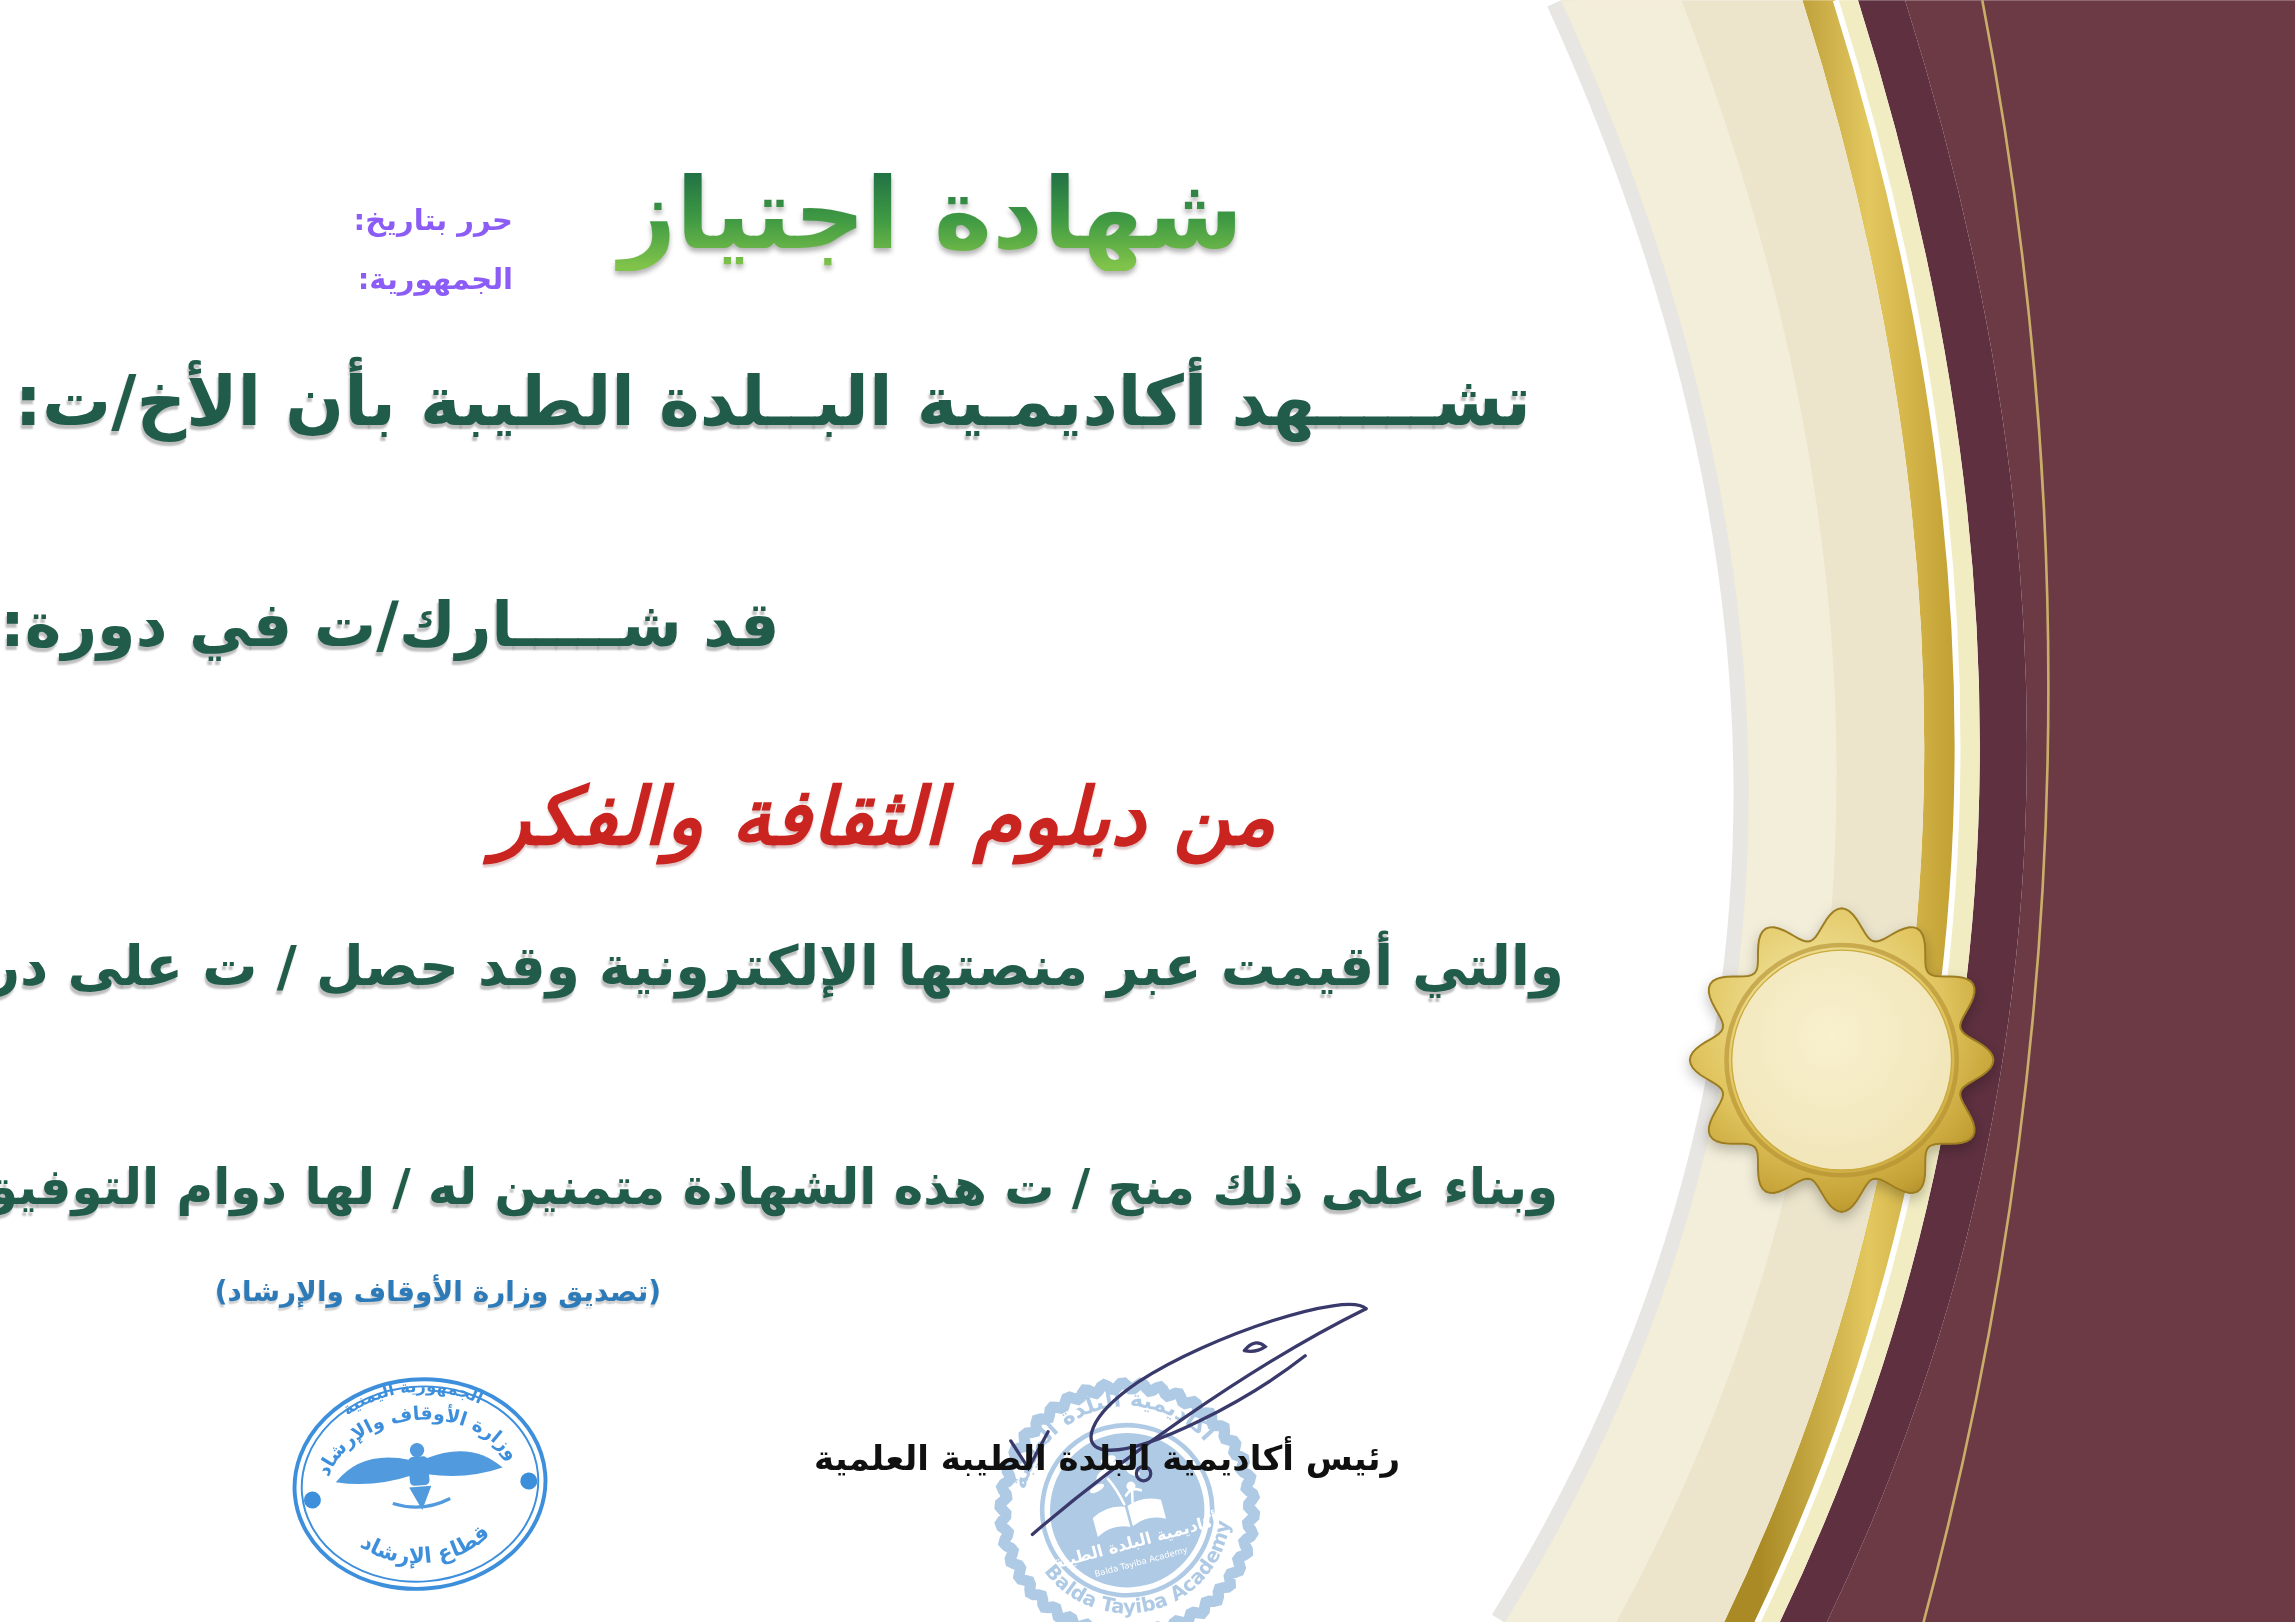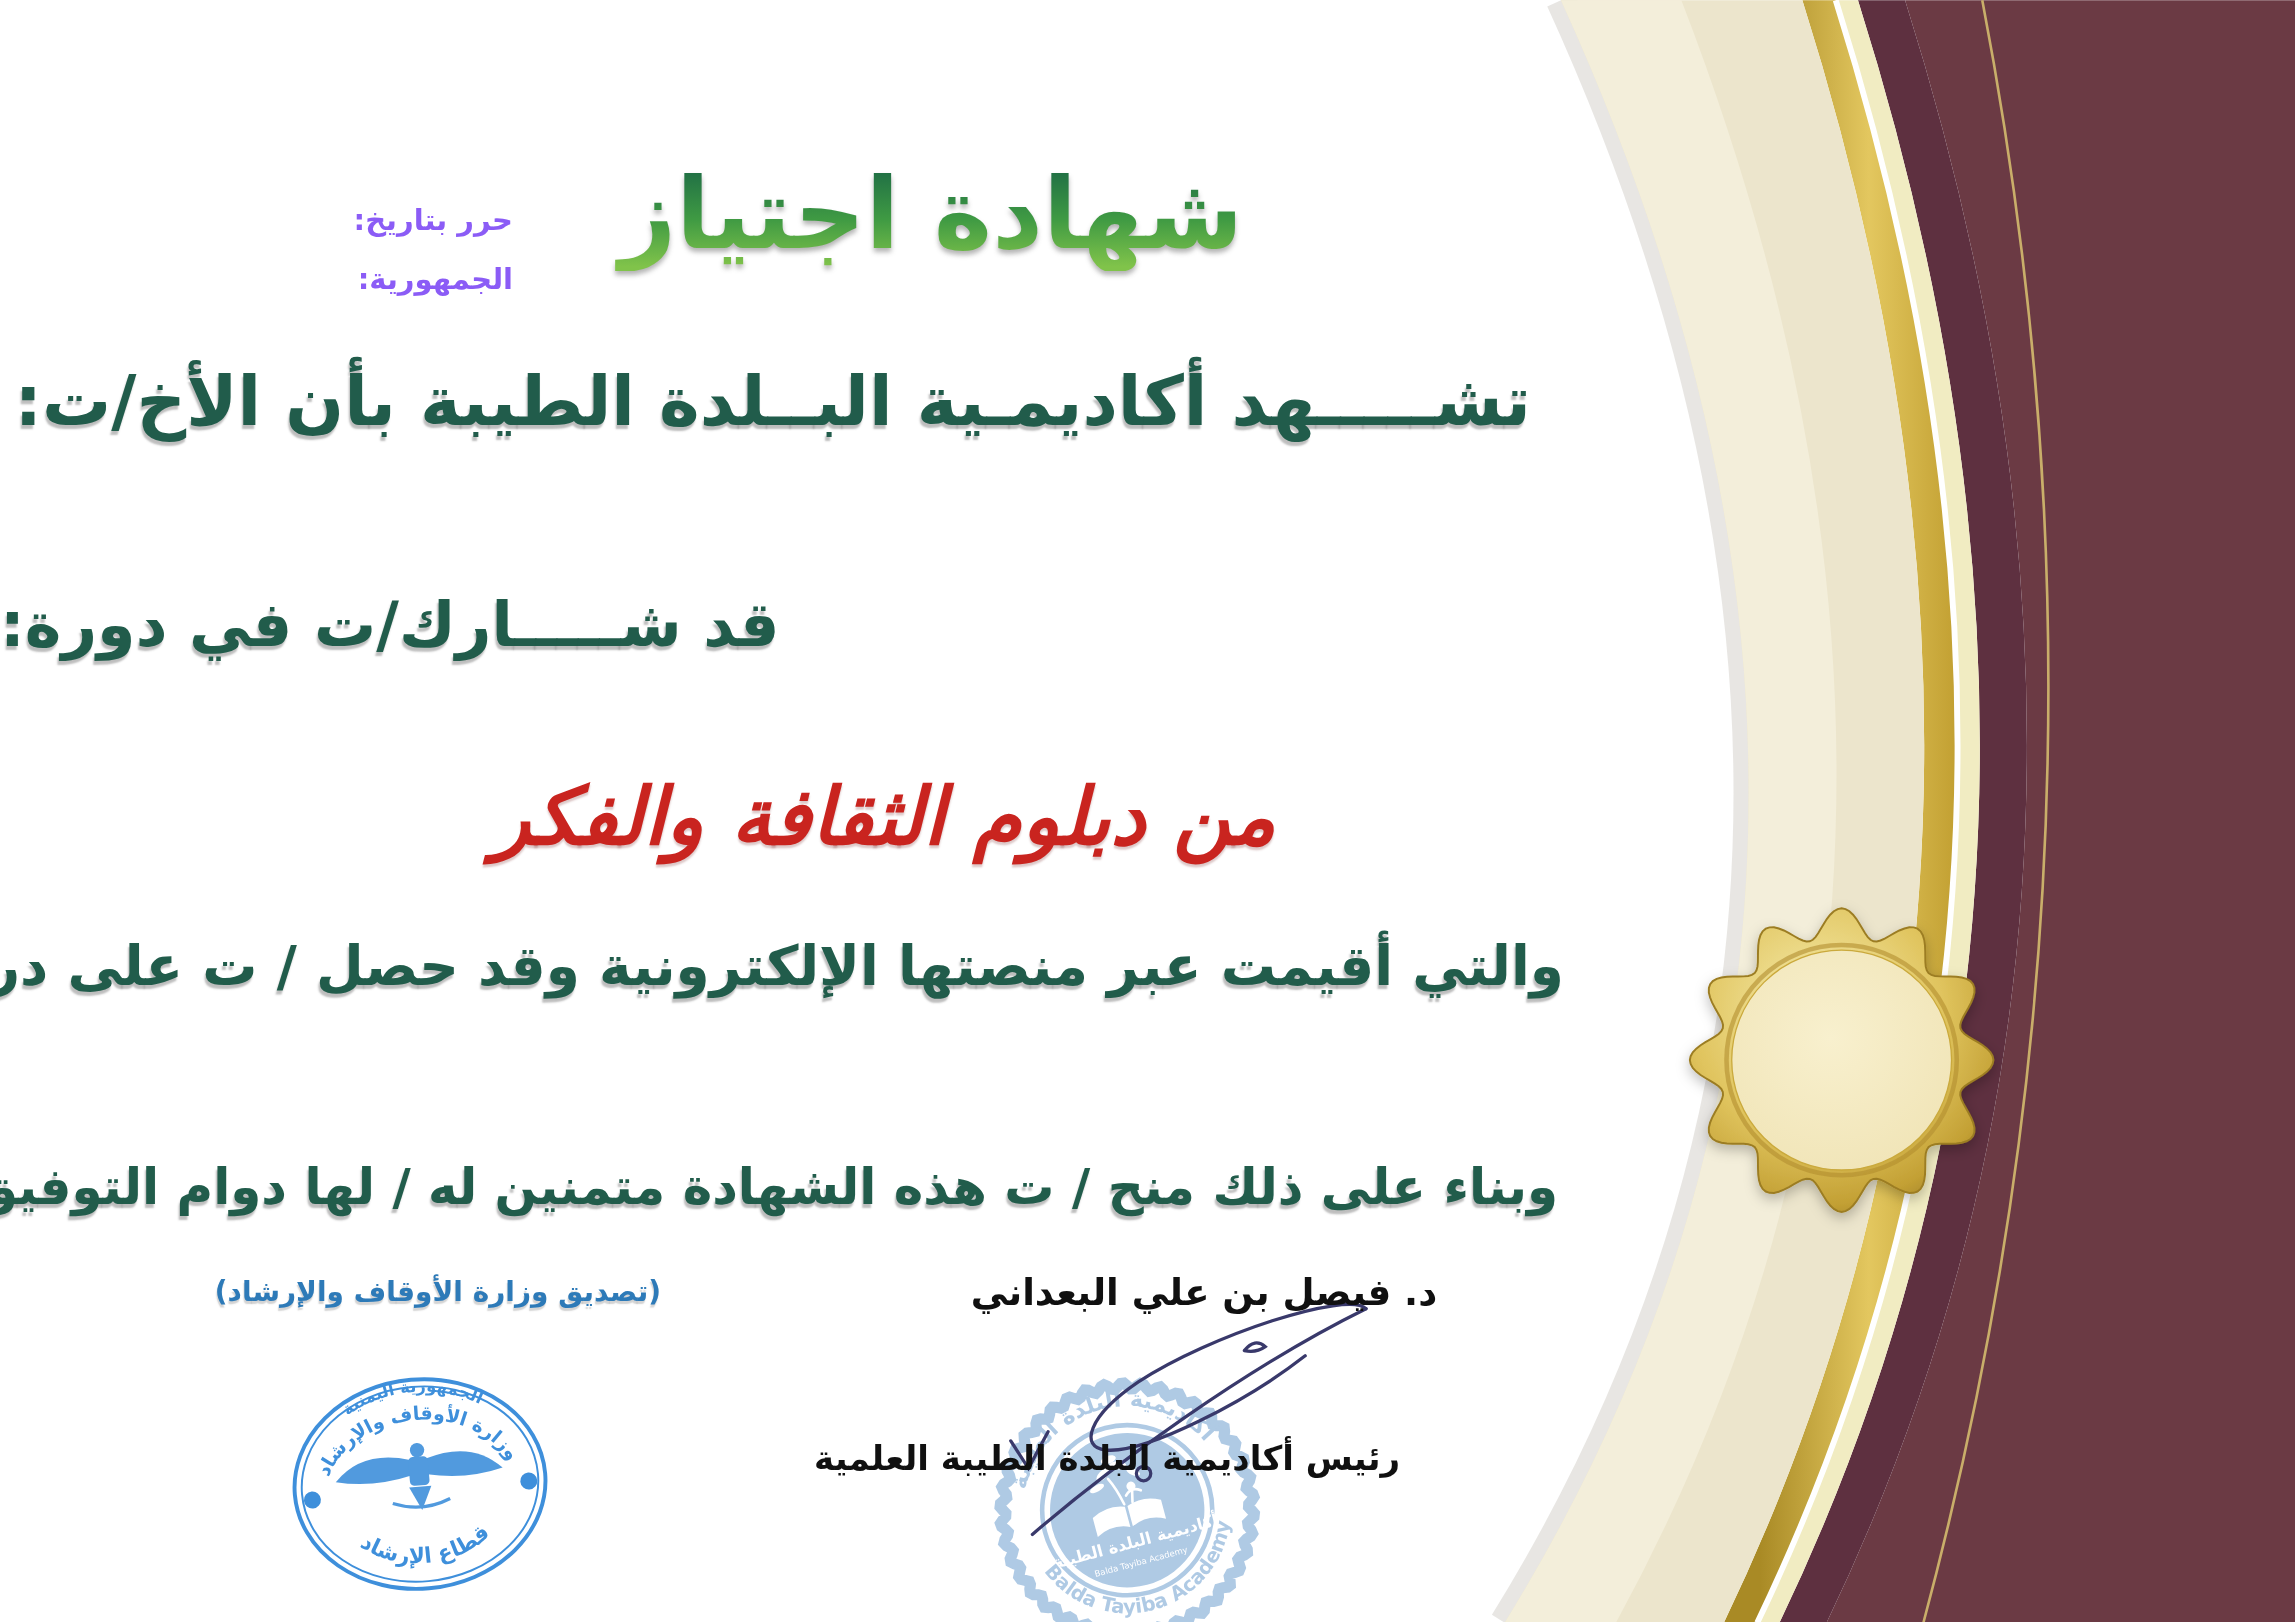--- a/index.html
+++ b/index.html
@@ -182,18 +182,17 @@
   <div class="txt green participation">قد شـــــارك/ت في دورة:</div>
 
   <div class="txt course">من دبلوم الثقافة والفكر</div>
 
   <div class="txt green platform">والتي أقيمت عبر منصتها الإلكترونية وقد حصل / ت على درجة</div>
 
   <div class="txt green grant">وبناء على ذلك منح / ت هذه الشهادة متمنين له / لها دوام التوفيق والنجاح،،</div>
 
   <div class="txt endorse">(تصديق وزارة الأوقاف والإرشاد)</div>
 
-  <div class="txt signer-name">د. فيصل بن علي البعداني</div>
 
   <div class="txt signer-role">رئيس أكاديمية البلدة الطيبة العلمية</div>
 
 </div>
 
 
 </body></html>

